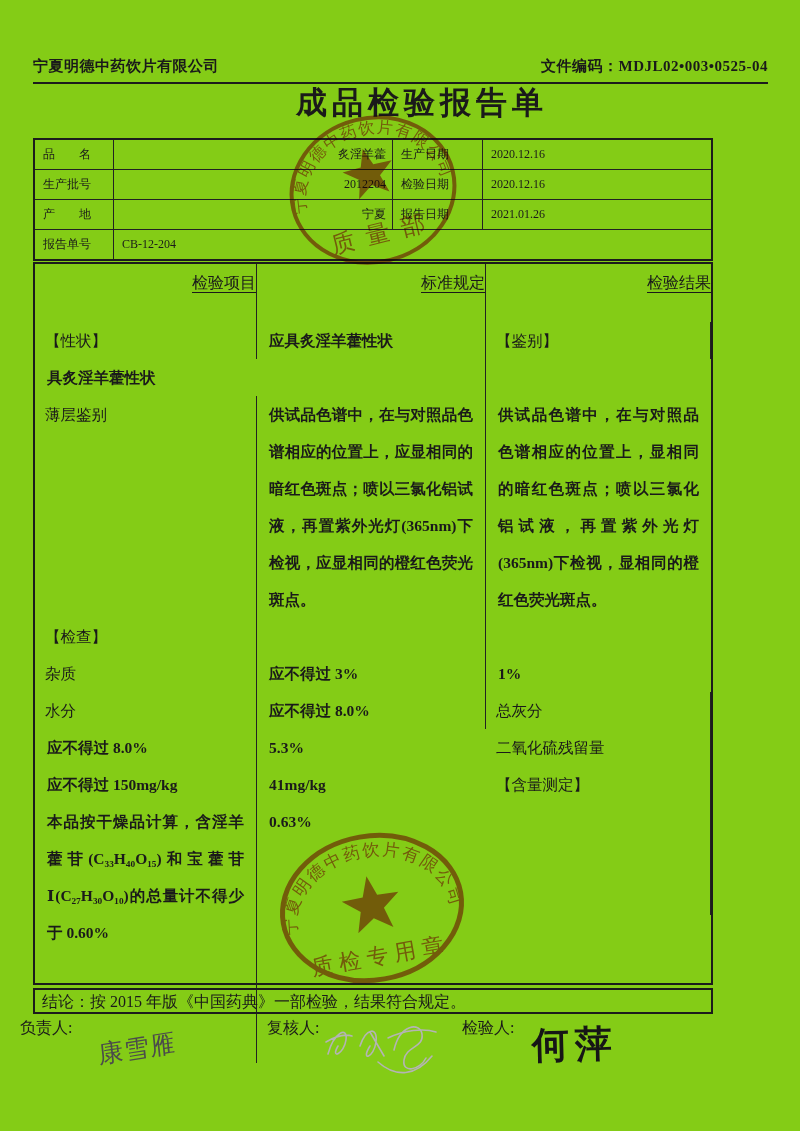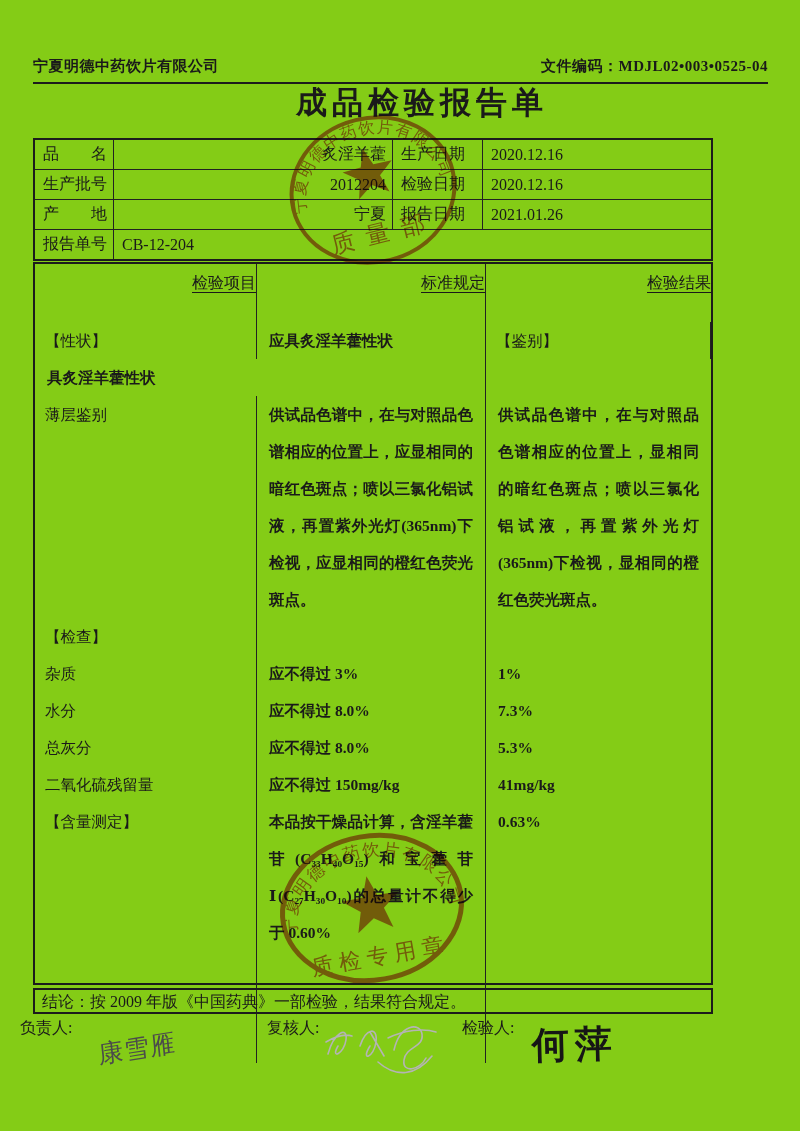--- a/index.html
+++ b/index.html
@@ -21,21 +21,21 @@
     padding-bottom:6px;
   }
   .doc-title{
     position:absolute;left:0;right:0;top:82px;
     text-align:center;font-size:31px;font-weight:700;letter-spacing:5px;margin-left:44px;
   }
   
   .info-table{
     position:absolute;left:33px;top:138px;width:680px;
     border-collapse:collapse;table-layout:fixed;
-    font-size:16px;
+    font-size:12px;
   }
   .info-table td{
     border:1px solid #222;height:29px;padding:0 6px 0 8px;
     overflow:hidden;white-space:nowrap;
   }
   .info-table{border:2px solid #1c1c1c;}
   .info-table .lbl{width:64px;}
   .info-table .val1{width:264px;text-align:right;}
   .info-table .lbl2{width:75px;}
   
@@ -148,40 +148,39 @@
     <div class="cell item b">【检查】</div>
     <div class="cell std b"></div>
     <div class="cell res"></div>
 
     <div class="cell item b">杂质</div>
     <div class="cell std b">应不得过 3%</div>
     <div class="cell res">1%</div>
 
     <div class="cell item b">水分</div>
     <div class="cell std b">应不得过 8.0%</div>
-    <div class="cell res">7.3%</div>
 
     <div class="cell item b">总灰分</div>
     <div class="cell std b">应不得过 8.0%</div>
     <div class="cell res">5.3%</div>
 
     <div class="cell item b">二氧化硫残留量</div>
     <div class="cell std b">应不得过 150mg/kg</div>
     <div class="cell res">41mg/kg</div>
 
     <div class="cell item b">【含量测定】</div>
     <div class="cell std b">本品按干燥品计算，含淫羊藿苷(C₃₃H₄₀O₁₅)和宝藿苷Ⅰ(C₂₇H₃₀O₁₀)的总量计不得少于 0.60%</div>
     <div class="cell res">0.63%</div>
 
     <div class="cell fill b"></div>
       <div class="cell fill b"></div>
       <div class="cell fill"></div>
   </div>
 
-  <div class="conclusion">结论：按 2009 年版《中国药典》一部检验，结果符合规定。</div>
+  <div class="conclusion">结论：按 2015 年版《中国药典》一部检验，结果符合规定。</div>
 
   <div class="signs">
     <span class="sig-label l1">负责人:</span>
     <span class="sig-name-1">康雪雁</span>
     <span class="sig-label l2">复核人:</span>
     <svg class="sig-scribble" width="140" height="70" viewBox="0 0 140 70">
       <g fill="none" stroke="#b4b4b4" stroke-width="1.6" stroke-linecap="round">
         <path d="M8,38 C14,16 28,10 26,24 C24,38 10,44 18,30 M6,26 C16,20 26,18 32,20"></path>
         <path d="M40,30 C46,12 58,10 56,26 C54,42 40,46 50,30 M50,16 L64,40"></path>
         <path d="M74,34 C80,8 100,6 102,18 C104,32 86,30 84,44 C82,58 100,54 106,42"></path>

